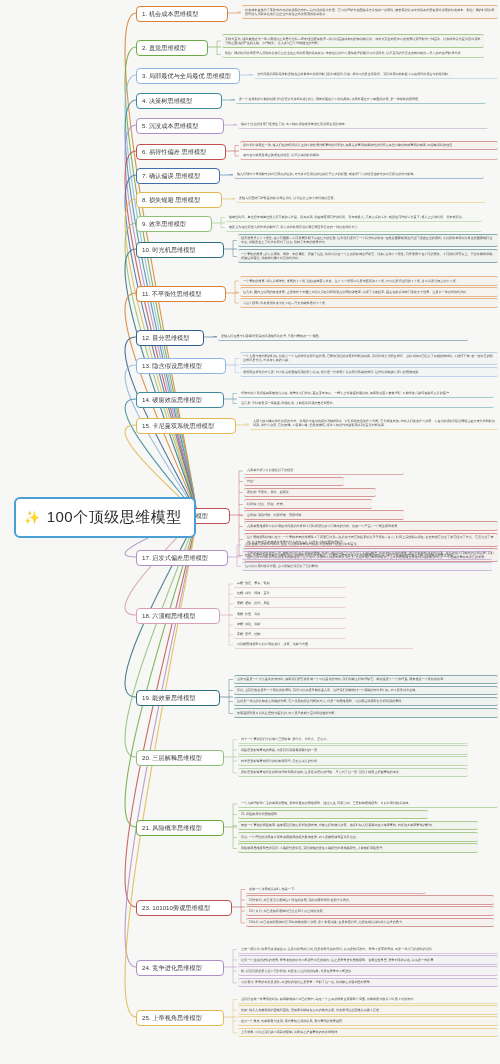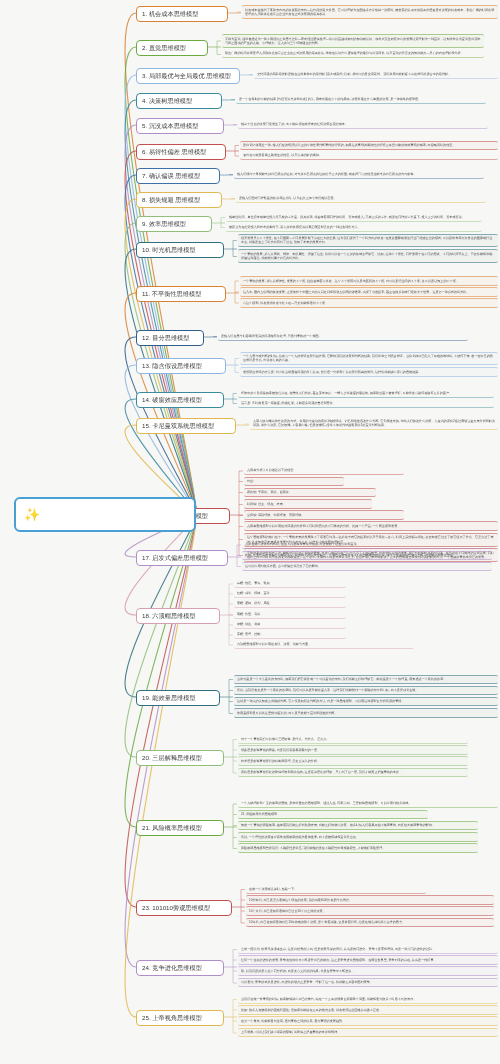--- a/index.html
+++ b/index.html
@@ -195,20 +195,21 @@
       <path d="M 224 1017 H 231 V 1017 H 237" fill="none" stroke="rgba(224,184,79,0.7)" stroke-width="0.8"></path>
       <path d="M 233 999.5 H 237" fill="none" stroke="rgba(224,184,79,0.6)" stroke-width="0.7"></path>
       <path d="M 233 1010 H 237" fill="none" stroke="rgba(224,184,79,0.6)" stroke-width="0.7"></path>
       <path d="M 233 1021 H 237" fill="none" stroke="rgba(224,184,79,0.6)" stroke-width="0.7"></path>
       <path d="M 233 1033 H 237" fill="none" stroke="rgba(224,184,79,0.6)" stroke-width="0.7"></path>
       <path d="M 233 999.5 V 1033" fill="none" stroke="rgba(224,184,79,0.6)" stroke-width="0.7"></path>
     </svg>
 
   <div class="root-node" id="root-node" style="left: 14px; top: 497px; border-color: rgb(74, 159, 212);">
     <span class="root-star">✨</span>
+    <span>100个顶级思维模型</span>
   </div>
 
   <div id="branch-layer">
       <div class="b-node" style="left: 136px; top: 6px; width: 92px; border-color: rgb(217, 128, 50); color: rgb(58, 58, 58);"><span>1. 机会成本思维模型</span></div>
       <div class="subs" style="left: 242px; width: 256px; top: 5px;">
         <div class="sub" style="width: 256px; border-top: 0.8px solid rgba(217, 128, 50, 0.55); border-bottom: 0.8px solid rgba(217, 128, 50, 0.55); background: rgba(217, 128, 50, 0.035);">机会成本意指为了某种东西而必须放弃的东西—这包括的最大价值。它可以理解为在面临多方案抉择一决策时, 被舍弃的选项中的最高价值者是对决策的机会成本。那些广阔的时间效率管理的人员取得社会综合企业也会在正式决策用的最高收益。</div>
       </div>
       <div class="b-node" style="left: 136px; top: 40px; width: 72px; border-color: rgb(106, 170, 63); color: rgb(58, 58, 58);"><span>2. 直觉思维模型</span></div>
       <div class="subs" style="left: 222px; width: 276px; top: 34px;">
         <div class="sub" style="width: 262px; border-top: 0.8px solid rgba(106, 170, 63, 0.55); border-bottom: 0.8px solid rgba(106, 170, 63, 0.55); background: rgba(106, 170, 63, 0.035);">又称为直觉, 通常被描述为一种不用经历正常思考过程—即未经过逻辑推理—就可以直接感知到的知识或认识。加拿大安全研究中心的发表认定理解为一种直觉。认知科学认为直觉是自我学习和正面感的产生的人格、心理能力、让人类与三个环境建立的判断。</div>

